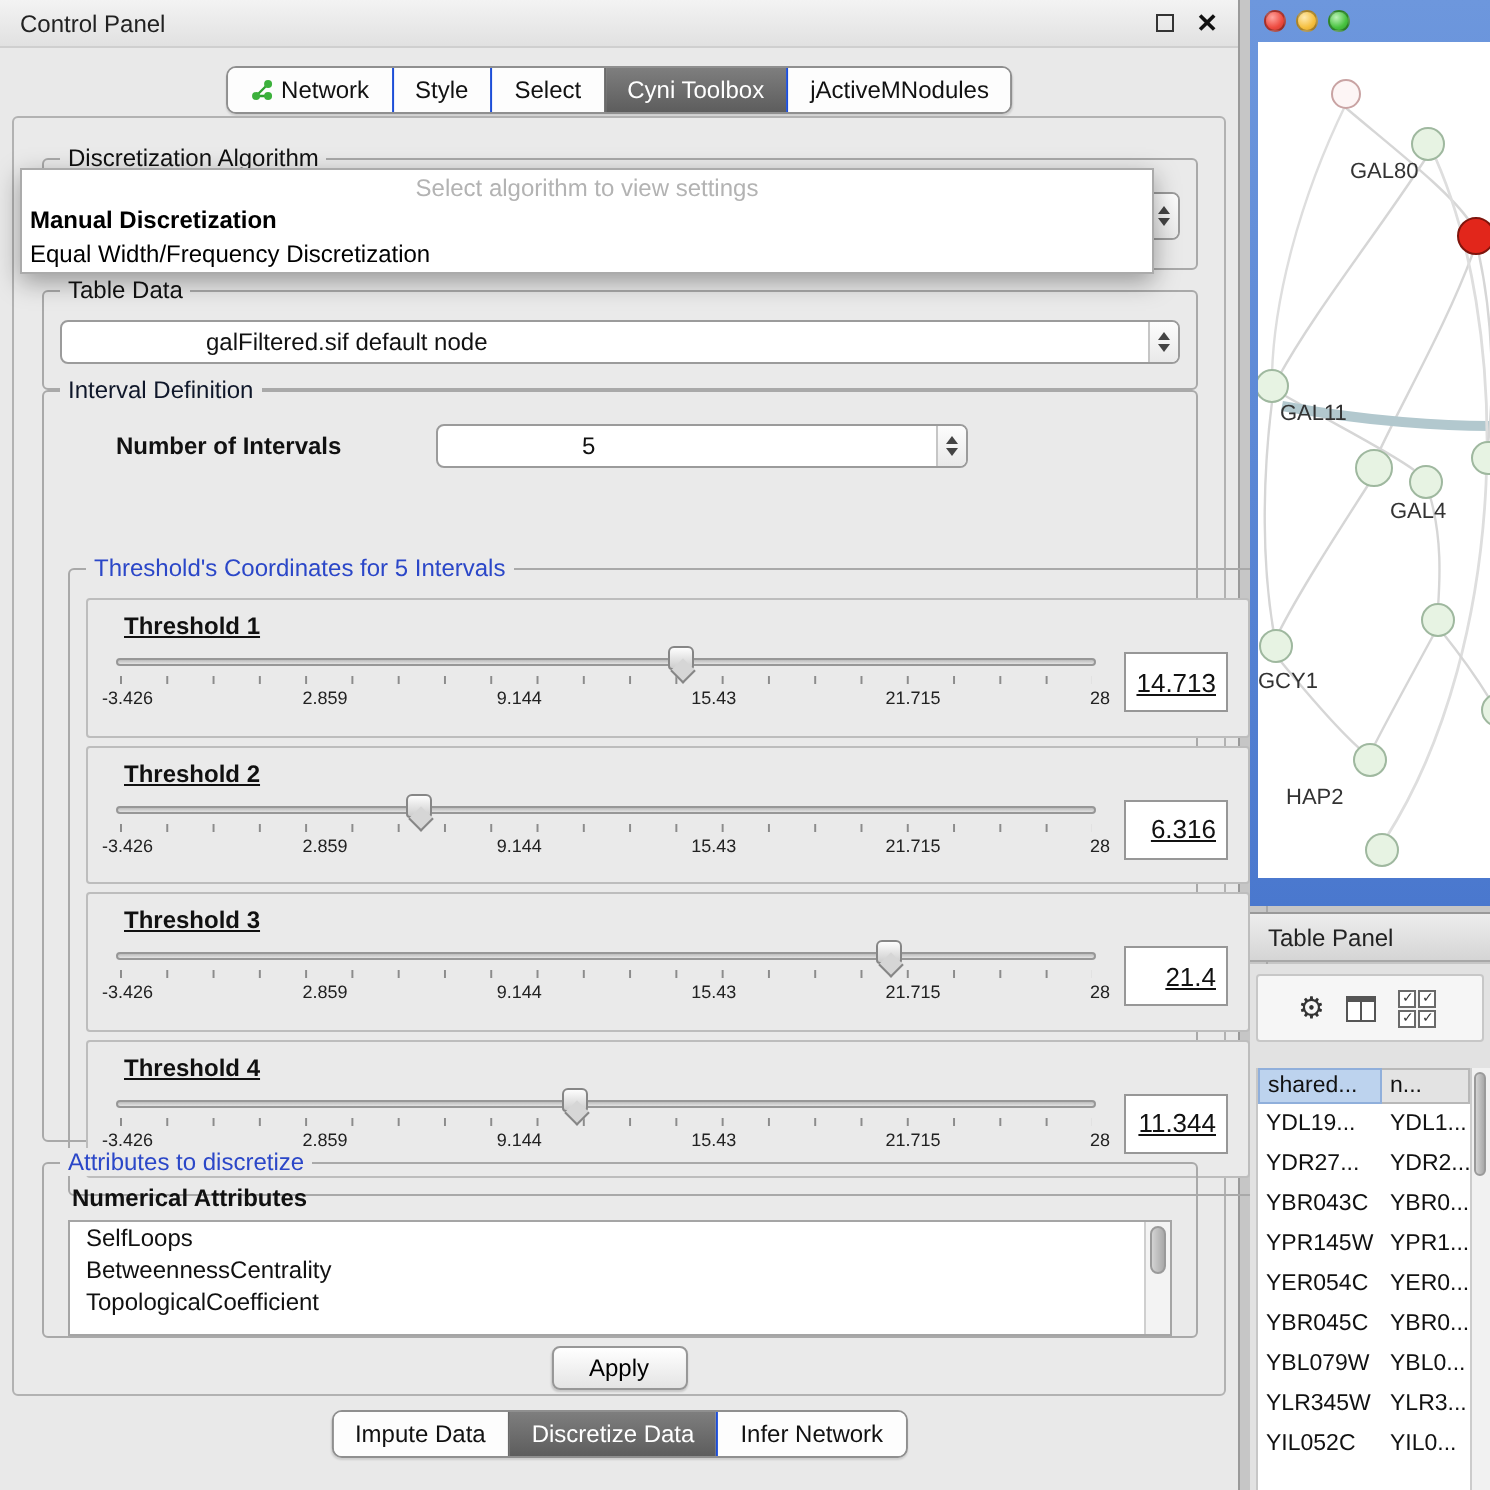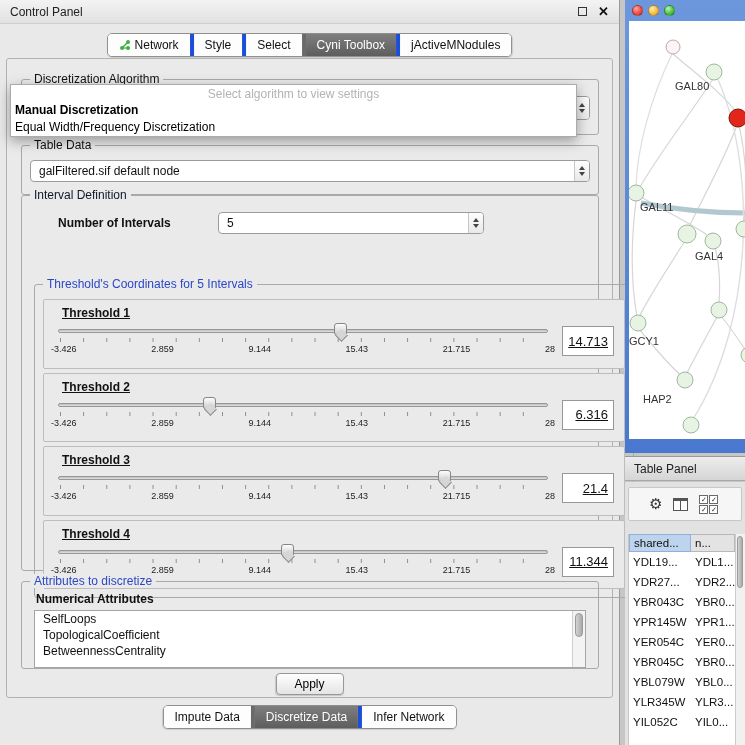--- a/index.html
+++ b/index.html
@@ -9,33 +9,33 @@
   
   .control-panel { position:absolute; left:0; top:0; width:620px; height:745px; background:#e9e9e9; border-right:1px solid #9a9a9a; }
   .titlebar { height:24px; background:linear-gradient(#f3f3f3,#e1e1e1); border-bottom:1px solid #cfcfcf; display:flex; align-items:center; padding:0 10px; font-size:12px; color:#222; }
   .titlebar .spacer { flex:1; }
   .float-icon { width:9px; height:9px; border:1.5px solid #333; margin-right:11px; display:inline-block; }
   .close-icon { font-size:13px; font-weight:bold; color:#111; line-height:13px; }
 
   .tabstrip { display:flex; border:1px solid #8f8f8f; border-radius:5px; overflow:hidden; background:#fbfbfb; font-size:12px; position:absolute; left:50%; transform:translateX(-50%); box-shadow:0 1px 1px rgba(0,0,0,.12); }
   .tabstrip.top { top:33px; }
   .tabstrip.bottom { top:705px; }
-  .tab { padding:4px 11px; display:flex; align-items:center; gap:4px; border-left:4px solid #1d4ed8; background:#fdfdfd; white-space:nowrap; }
+  .tab { padding:4px 11px; display:flex; align-items:center; gap:4px; border-left:1px solid #1d4ed8; background:#fdfdfd; white-space:nowrap; }
   .tab:first-child { border-left:none; }
   .tab.active { background:linear-gradient(#7e7e7e,#5d5d5d); color:#fff; border-left-color:#6a6a6a; }
 
   .content { position:absolute; left:6px; top:58px; width:607px; height:640px; border:1px solid #b2b2b2; border-radius:3px; background:#eaeaea; }
 
   .group { position:absolute; border:1px solid #a9a9a9; border-radius:3px; }
   .legend { position:absolute; top:-8px; left:8px; background:#eaeaea; padding:0 4px; font-size:12px; white-space:nowrap; }
   .legend.green { color:#0f172a; }
   .legend.blue  { color:#2b47c8; }
 
   .combo { position:absolute; background:#fff; border:1px solid #9b9b9b; border-radius:4px; display:flex; align-items:stretch; font-size:12px; color:#111; overflow:hidden; }
-  .combo .ctext { flex:1; padding:0 8px; display:flex; align-items:center; white-space:nowrap; overflow:hidden; }
+  .combo .ctext { flex:1; padding:0 24px; display:flex; align-items:center; white-space:nowrap; overflow:hidden;margin-left:48px; }
   .combo .ctext.placeholder { color:#b3b3b3; justify-content:center; }
   .combo .stepper { width:15px; border-left:1px solid #c6c6c6; display:flex; flex-direction:column; align-items:center; justify-content:center; gap:2px; background:linear-gradient(#fdfdfd,#e9e9e9); }
   .tri-up { width:0; height:0; border-left:3.5px solid transparent; border-right:3.5px solid transparent; border-bottom:4px solid #444; }
   .tri-dn { width:0; height:0; border-left:3.5px solid transparent; border-right:3.5px solid transparent; border-top:4px solid #444; }
 
   .g-algo   { left:14px; top:20px;  width:578px; height:56px; }
   .g-algo .combo { left:8px; top:16px; right:8px; height:24px; }
   .g-tdata  { left:14px; top:86px;  width:578px; height:50px; }
   .g-tdata .combo { left:8px; top:14px; right:8px; height:22px; }
   .g-interval { left:14px; top:136px; width:578px; height:376px; }
@@ -265,22 +265,22 @@
 
         </div>
       </div>
     </div>
 
     <div class="group g-attr">
       <span class="legend blue">Attributes to discretize</span>
       <span class="attr-label">Numerical Attributes</span>
       <div class="attr-list">
         <div class="attr-item">SelfLoops</div>
+        <div class="attr-item">BetweennessCentrality</div>
         <div class="attr-item">TopologicalCoefficient</div>
-        <div class="attr-item">BetweennessCentrality</div>
         <div class="vscroll">
             <div class="vthumb"></div>
           </div>
       </div>
     </div>
 
     <button class="apply-btn">Apply</button>
 
   </div>
 

